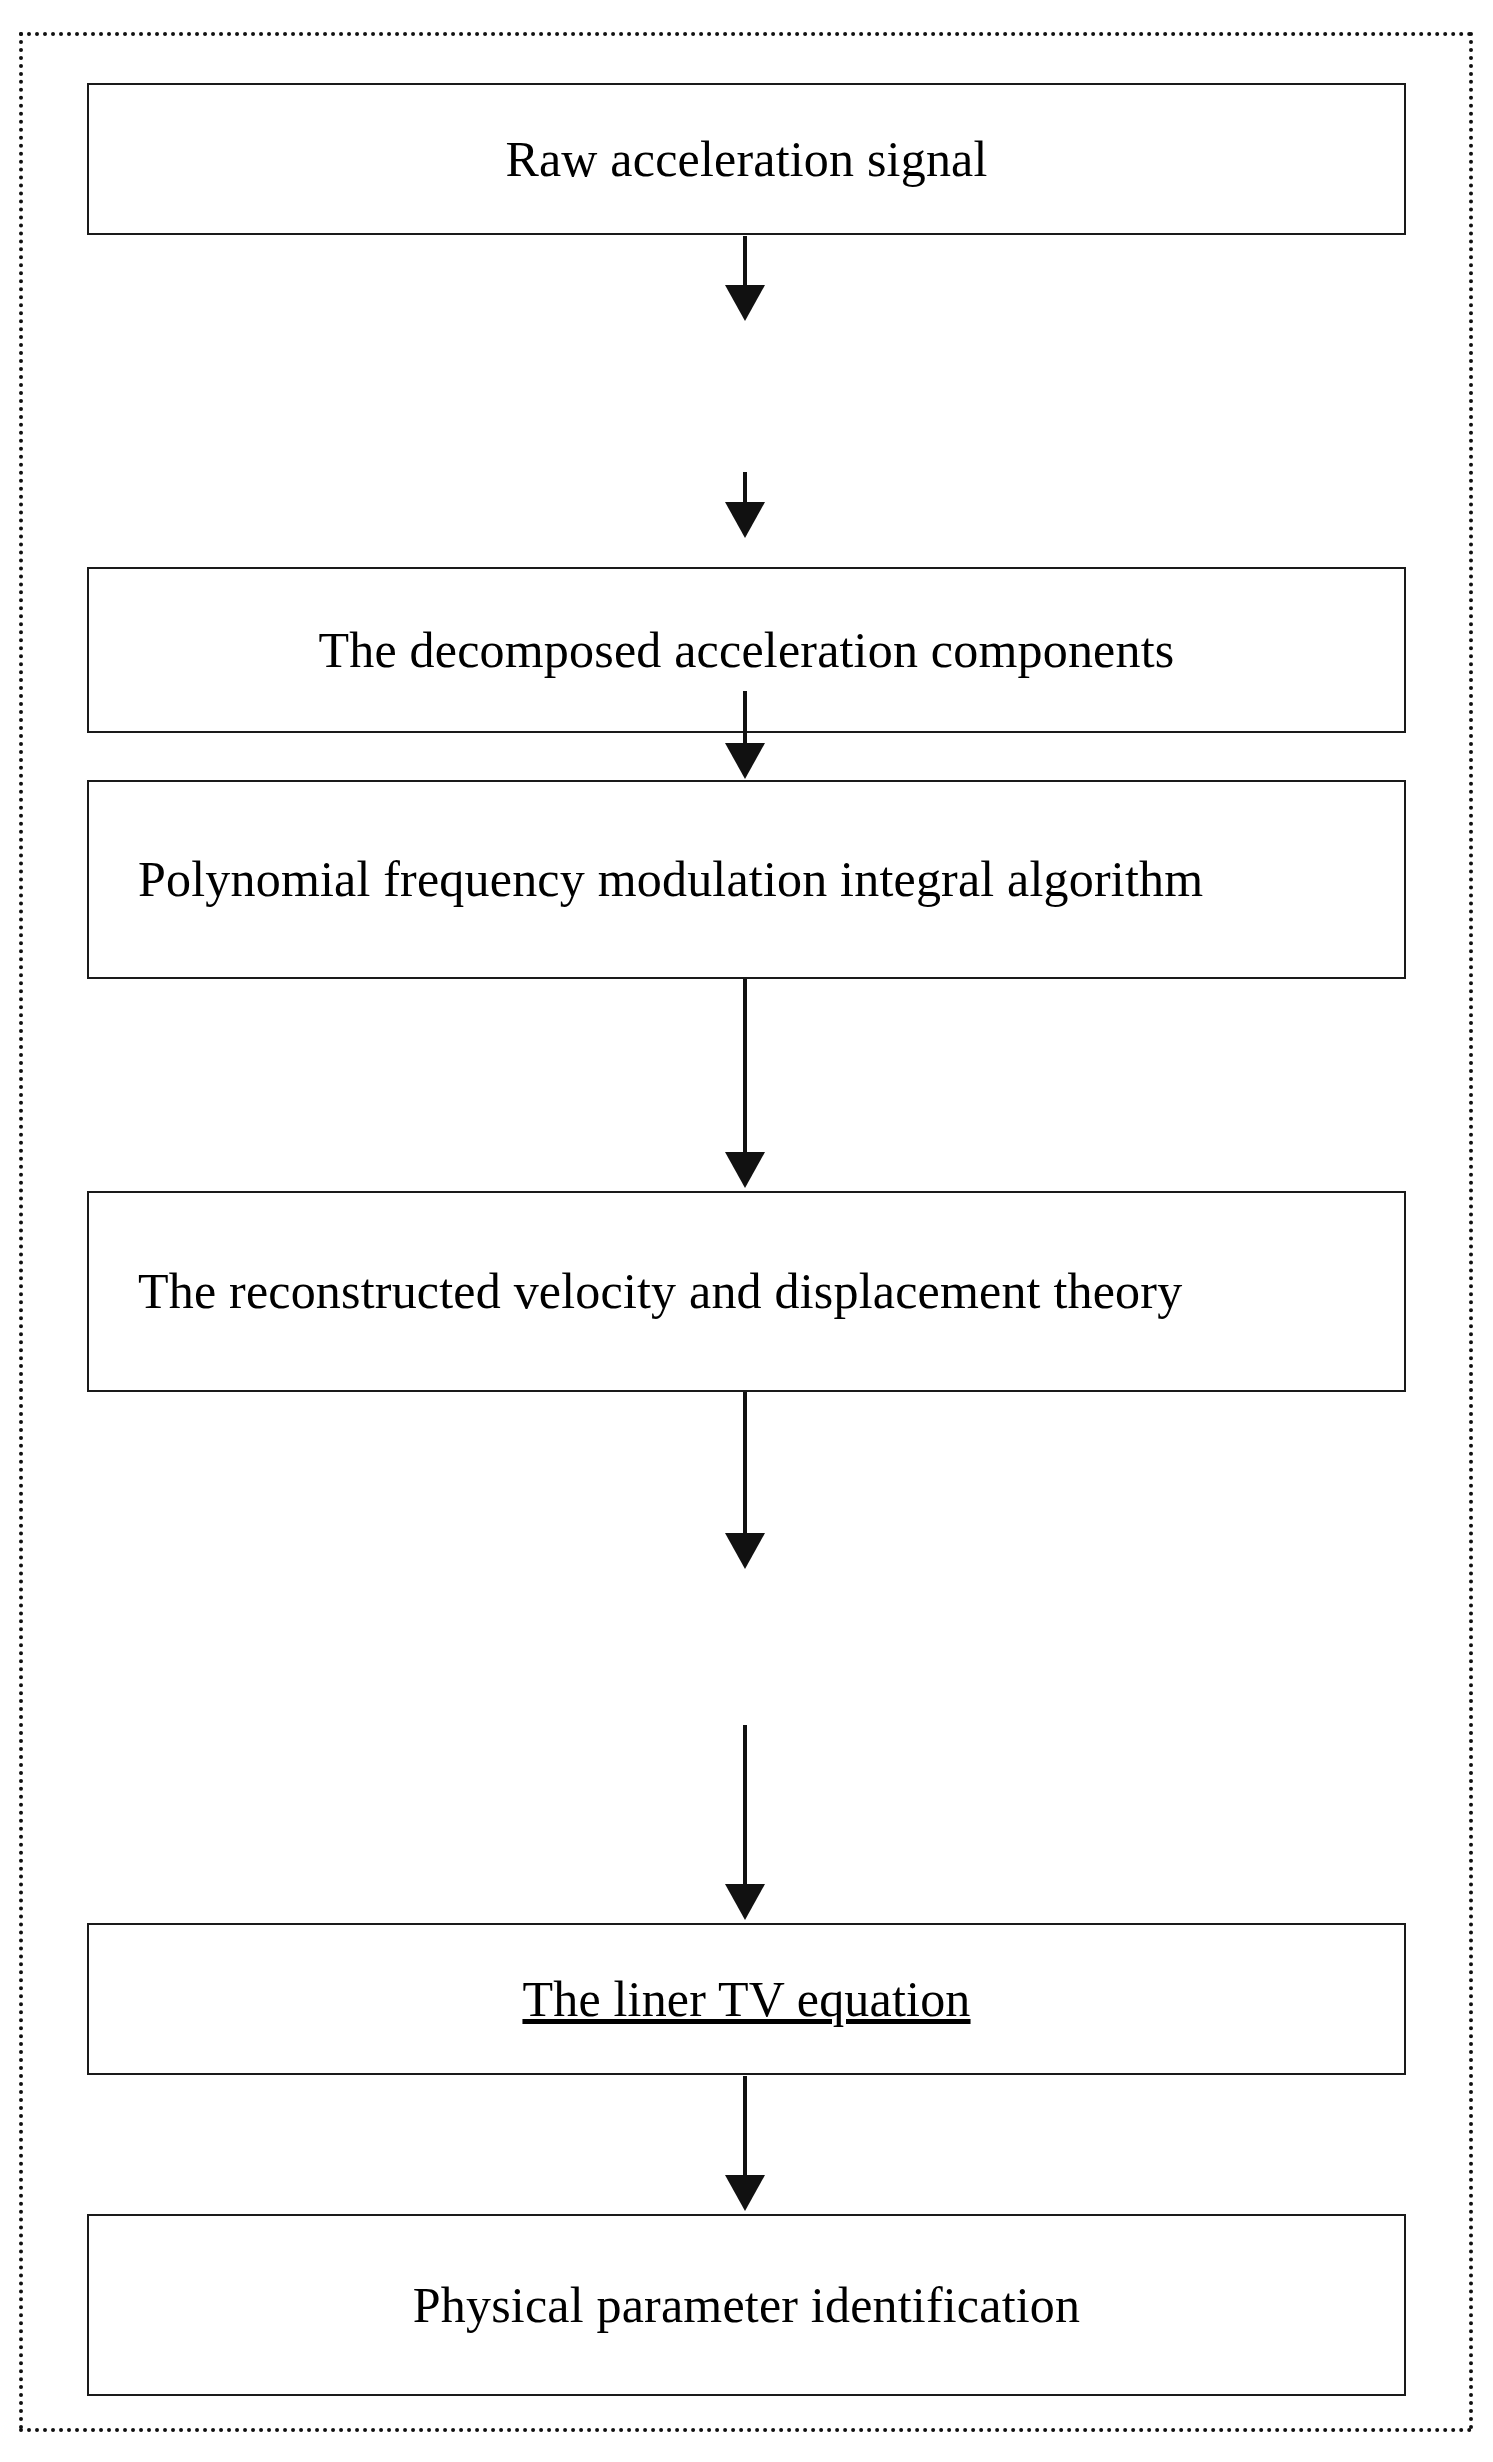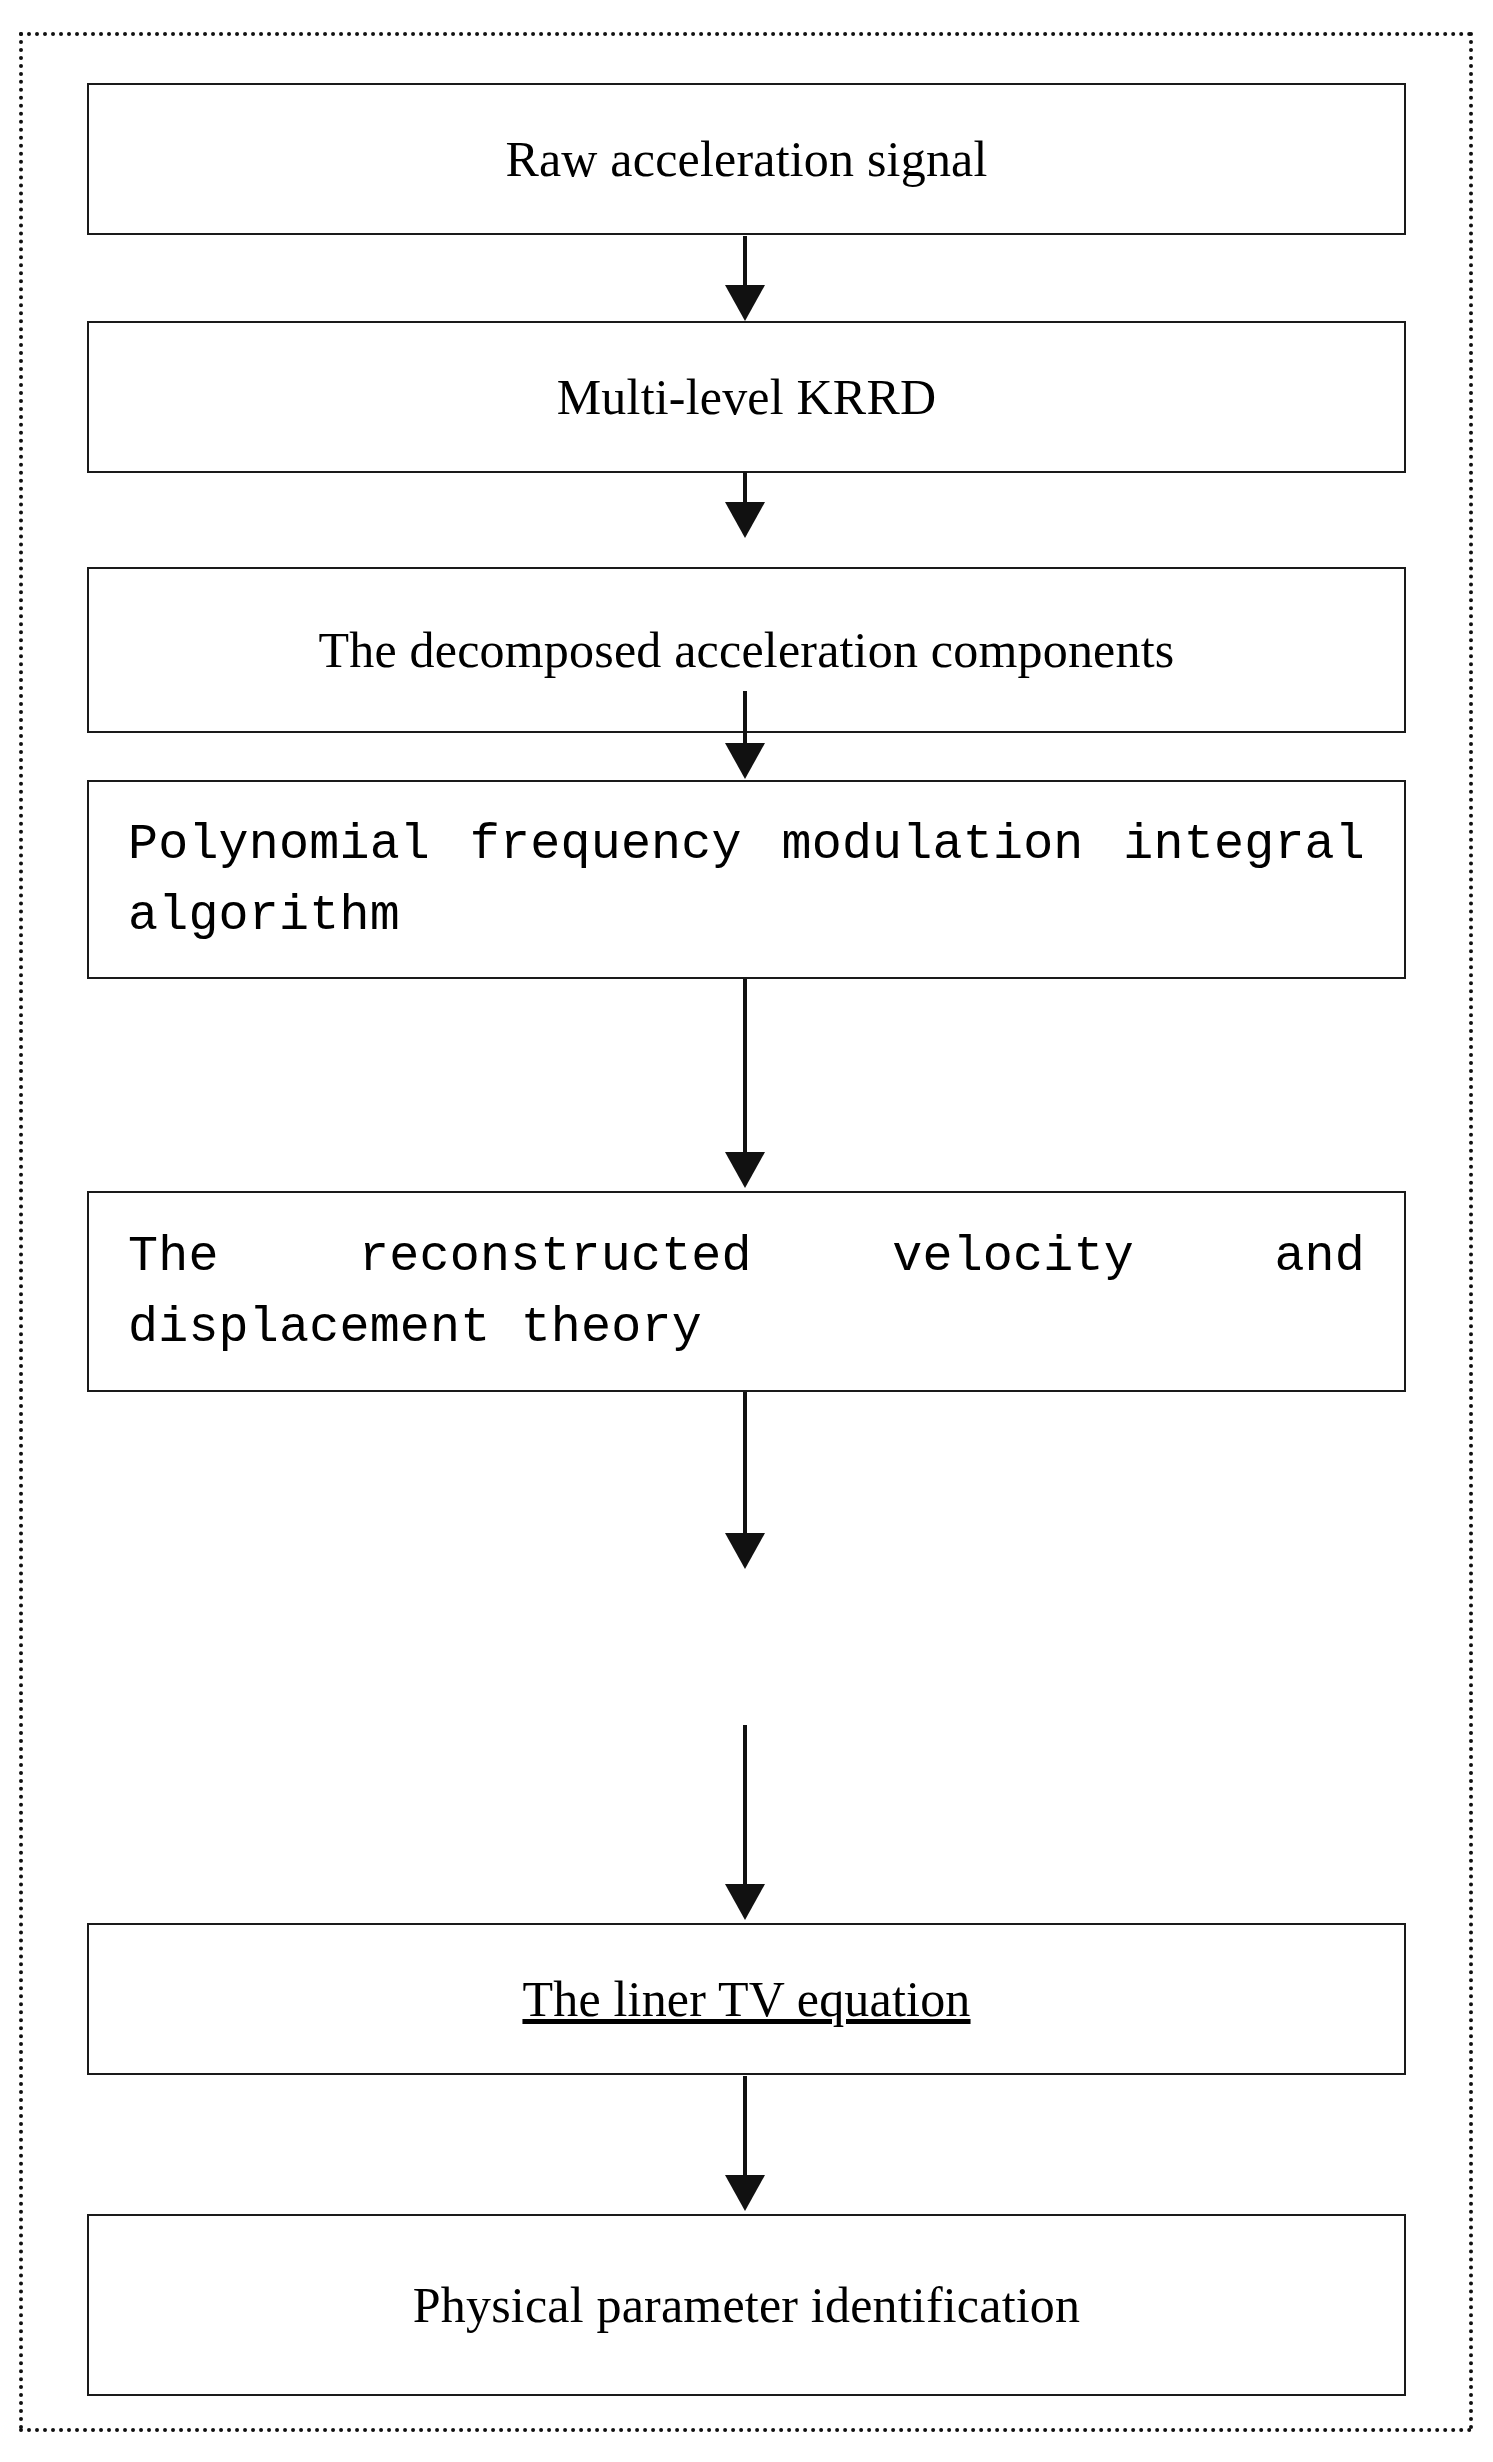--- a/index.html
+++ b/index.html
@@ -67,23 +67,22 @@
 
   .node.center .node-label {
     text-align: center;
     padding: 0 22.5px;
   }
 
   
   .node.justify .node-label {
     text-align: justify;
     text-align-last: left;
-    padding: 0 39px;
+    padding: 0 49px;
     text-justify: inter-word;
-    font-family: Liberation Mono, monospace;
   }
 
   
   .connector {
     position: absolute;
     left: 0;
     width: 1494px;
   }
   .connector .shaft {
     position: absolute;
@@ -113,23 +112,20 @@
 
     <div class="node center" style="top:83px; height:152px;">
       <span class="node-label">Raw acceleration signal</span>
     </div>
 
     <div class="connector" style="top:236px; height:85px;">
       <div class="shaft" style="height:54px;"></div>
       <div class="head" style="top:49px;"></div>
     </div>
 
-    <div class="node center" style="top:321px; height:152px;">
-      <span class="node-label">Multi-level KRRD</span>
-    </div>
 
     <div class="connector" style="top:472px; height:65px;">
       <div class="shaft" style="height:35px;"></div>
       <div class="head" style="top:29.5px;"></div>
     </div>
 
     <div class="node center" style="top:567px; height:166px;">
       <span class="node-label">The decomposed acceleration components</span>
     </div>
 

